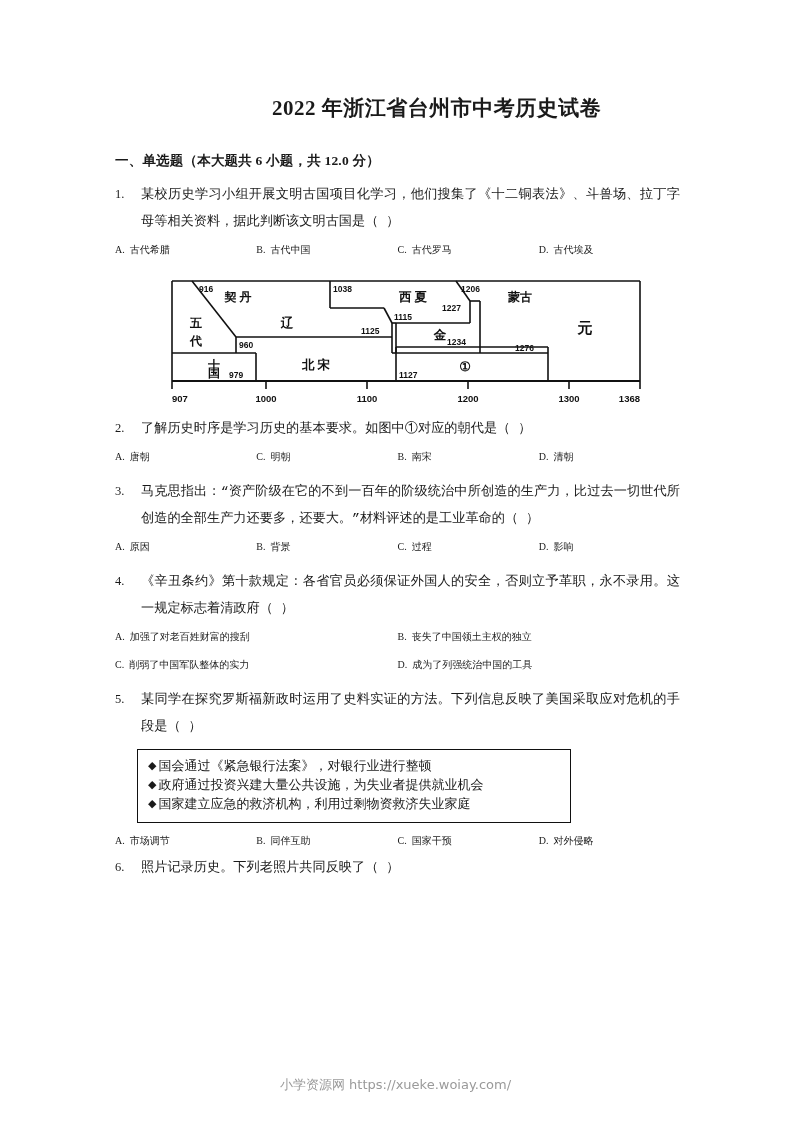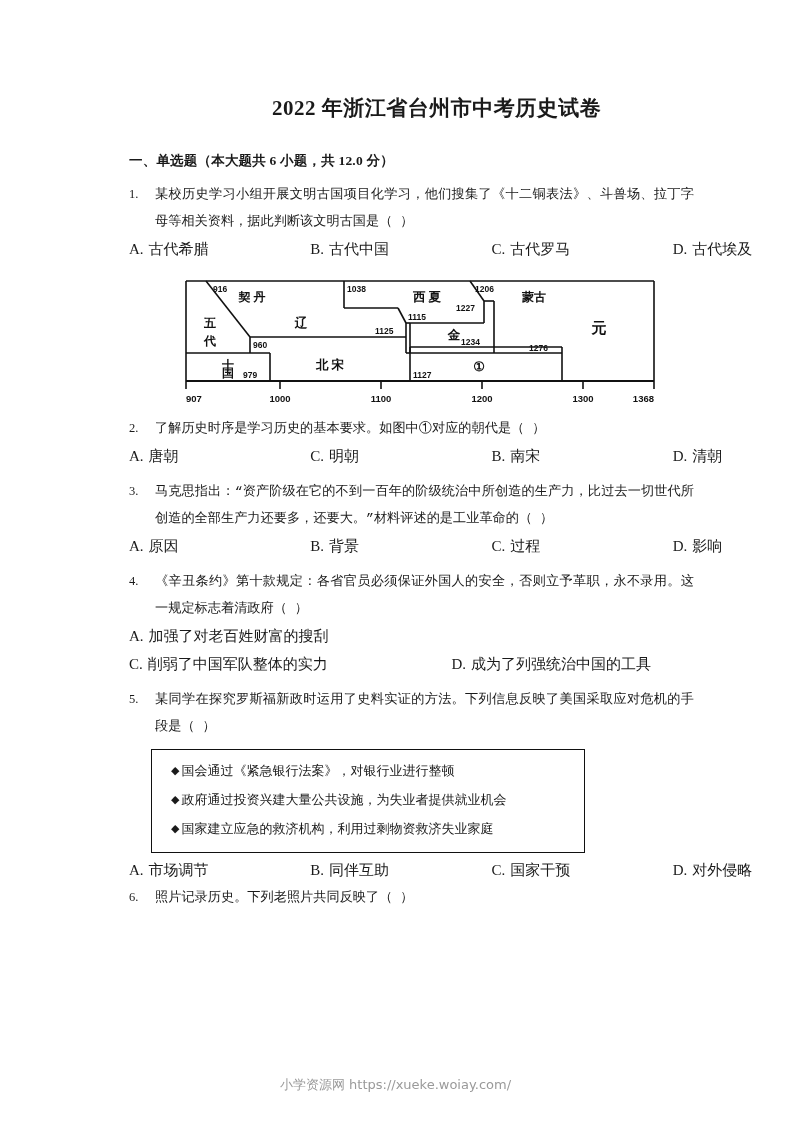--- a/index.html
+++ b/index.html
@@ -28,21 +28,21 @@
     text-align: center;
     font-size: 21px;
     font-weight: bold;
     letter-spacing: 0.5px;
     font-family: "Liberation Serif", "DejaVu Serif", serif;
     padding-left: 40px;
   }
   .content {
     position: absolute;
     top: 152px;
-    left: 129px;
+    left: 115px;
     width: 565px;
   }
   .section-head {
     font-size: 13.5px;
     font-weight: bold;
     margin: 0 0 11px 0;
     letter-spacing: 0.2px;
   }
   .q {
     position: relative;
@@ -59,24 +59,23 @@
     font-family: "Liberation Serif", "DejaVu Serif", serif;
   }
   .q-text {
     display: block;
     text-align: justify;
     text-justify: inter-ideograph;
     font-family: Liberation Mono, monospace;
   }
   .opts-row {
     display: flex;
-    font-size: 15px;
+    font-size: 10px;
     line-height: 27px;
     margin-top: 1px;
-    gap: 40px;
   }
   .opts-row.four > .opt {
     width: 25%;
     flex: 0 0 25%;
   }
   .opts-row.two > .opt {
     width: 50%;
     flex: 0 0 50%;
   }
   .opt .lab {
@@ -112,23 +111,22 @@
   
   .matbox {
     border: 1.3px solid #111;
     margin: 9px 0 4px 22px;
     width: 434px;
     padding: 7px 10px 8px 10px;
     box-sizing: border-box;
   }
   .matbox .line {
     font-size: 13px;
-    line-height: 28px;
+    line-height: 18px;
     white-space: nowrap;
-    margin-left: 9px;
   }
   .matbox .dia {
     font-family: "DejaVu Sans", sans-serif;
     font-size: 11px;
     margin-right: 2px;
     position: relative;
     top: -1px;
   }
 
   .footer {
@@ -322,20 +320,23 @@
     <div class="gap-sm"></div>
 
     <div class="q">
       <span class="q-num">4.</span>
       <span class="q-text">《辛丑条约》第十款规定：各省官员必须保证外国人的安全，否则立予革职，永不录用。这一规定标志着清政府（     ）</span>
     </div>
     <div class="opts-row two">
       <div class="opt">
         <span class="lab">A.</span><span>加强了对老百姓财富的搜刮</span>
       </div>
+      <div class="opt">
+        <span class="lab">B.</span><span>丧失了中国领土主权的独立</span>
+      </div>
     </div>
     <div class="opts-row two">
       <div class="opt">
         <span class="lab">C.</span><span>削弱了中国军队整体的实力</span>
       </div>
       <div class="opt">
         <span class="lab">D.</span><span>成为了列强统治中国的工具</span>
       </div>
     </div>
 

